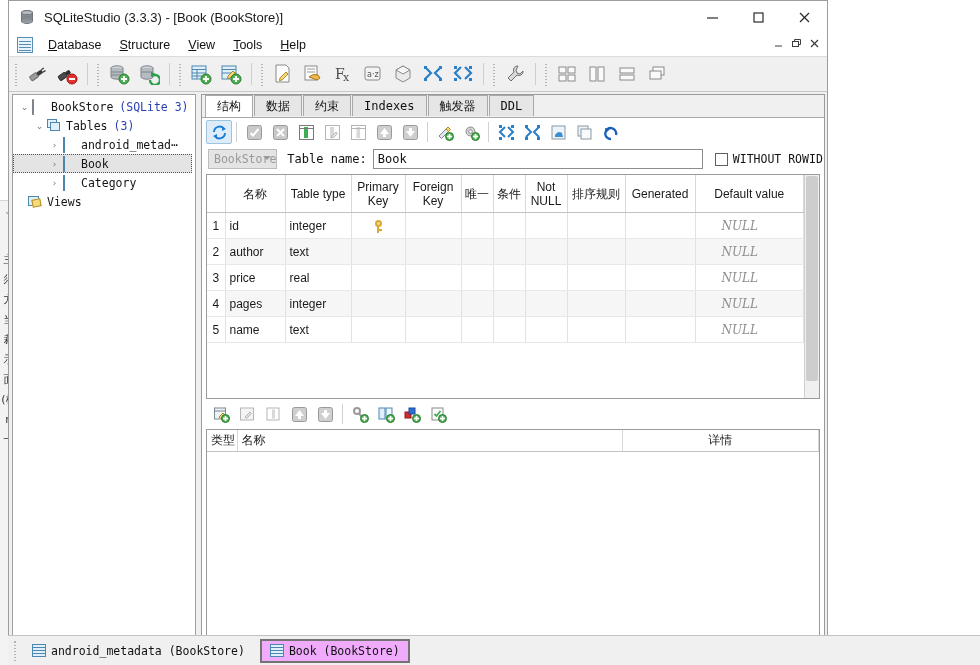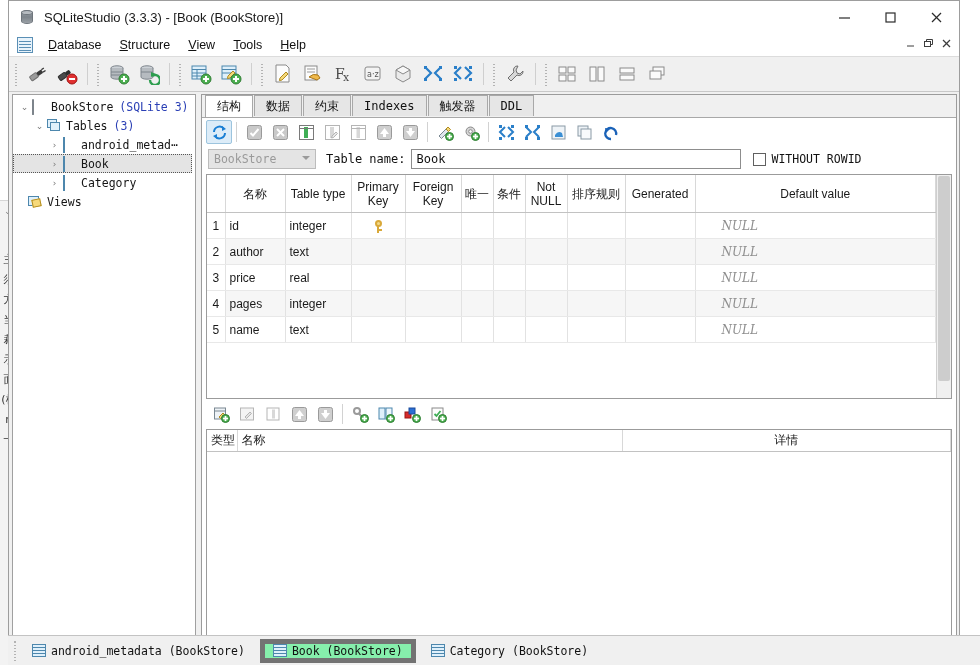--- a/index.html
+++ b/index.html
@@ -45,21 +45,21 @@
   .bg-window .bg-caret {
     position: absolute;
     left: 4px; top: 206px;
     color: #888; font-size: 9px;
   }
 
   
   .app {
     position: absolute;
     left: 8px; top: 0;
-    width: 952px; height: 660px;
+    width: 820px; height: 660px;
     background: #701a75;
     border: 1px solid #9d9d9d;
     box-sizing: border-box;
     display: flex;
     flex-direction: column;
   }
 
   
   .titlebar {
     height: 32px;
@@ -654,22 +654,22 @@
     margin-right: 6px;
     font-family: "DejaVu Sans Mono", monospace;
     font-size: 11.5px;
     color: #111;
     border: 1px solid transparent;
     cursor: default;
     box-sizing: border-box;
     white-space: nowrap;
   }
   .win-tab.active {
-    background: #86efac;
-    border: 5px solid #737373;
+    background: #f0abfc;
+    border: 2px solid #737373;
     justify-content: flex-end;
   }
   .win-tab .wt-icon {
     width: 14px; height: 13px;
     margin-right: 5px;
     background: #dff0fb;
     border: 1px solid #4d87ad;
     box-sizing: border-box;
     position: relative;
     flex: 0 0 auto;
@@ -1310,17 +1310,13 @@
 <div class="taskbar">
   <div class="tb-grip"></div>
   <div class="win-tab">
     <span class="wt-icon"></span>
     <span>android_metadata (BookStore)</span>
   </div>
   <div class="win-tab active">
     <span class="wt-icon"></span>
     <span>Book (BookStore)</span>
   </div>
-  <div class="win-tab">
-    <span class="wt-icon"></span>
-    <span>Category (BookStore)</span>
-  </div>
 </div>
 
 </body></html>

